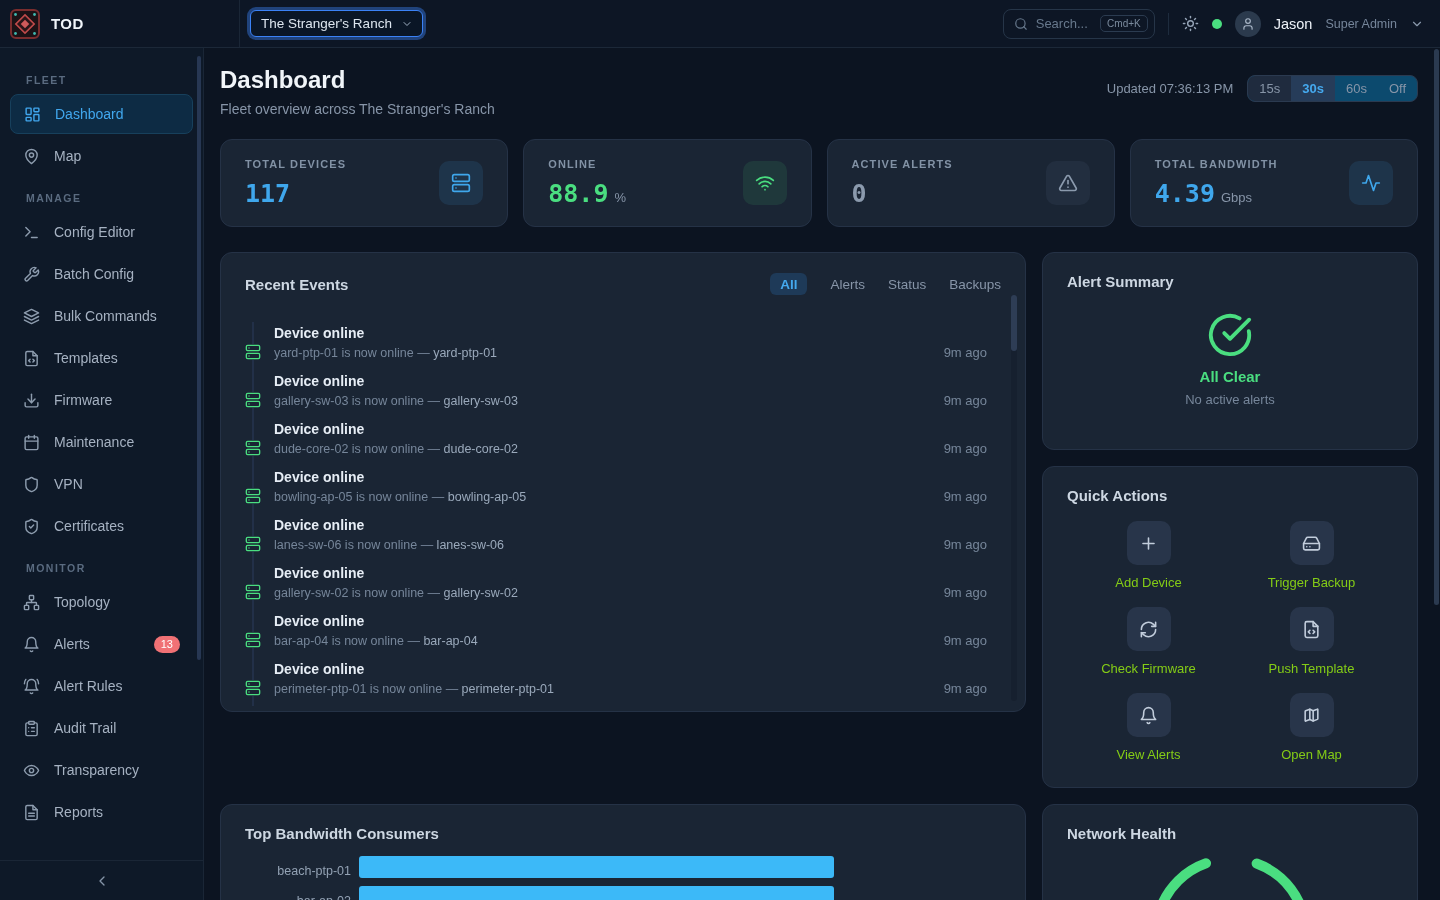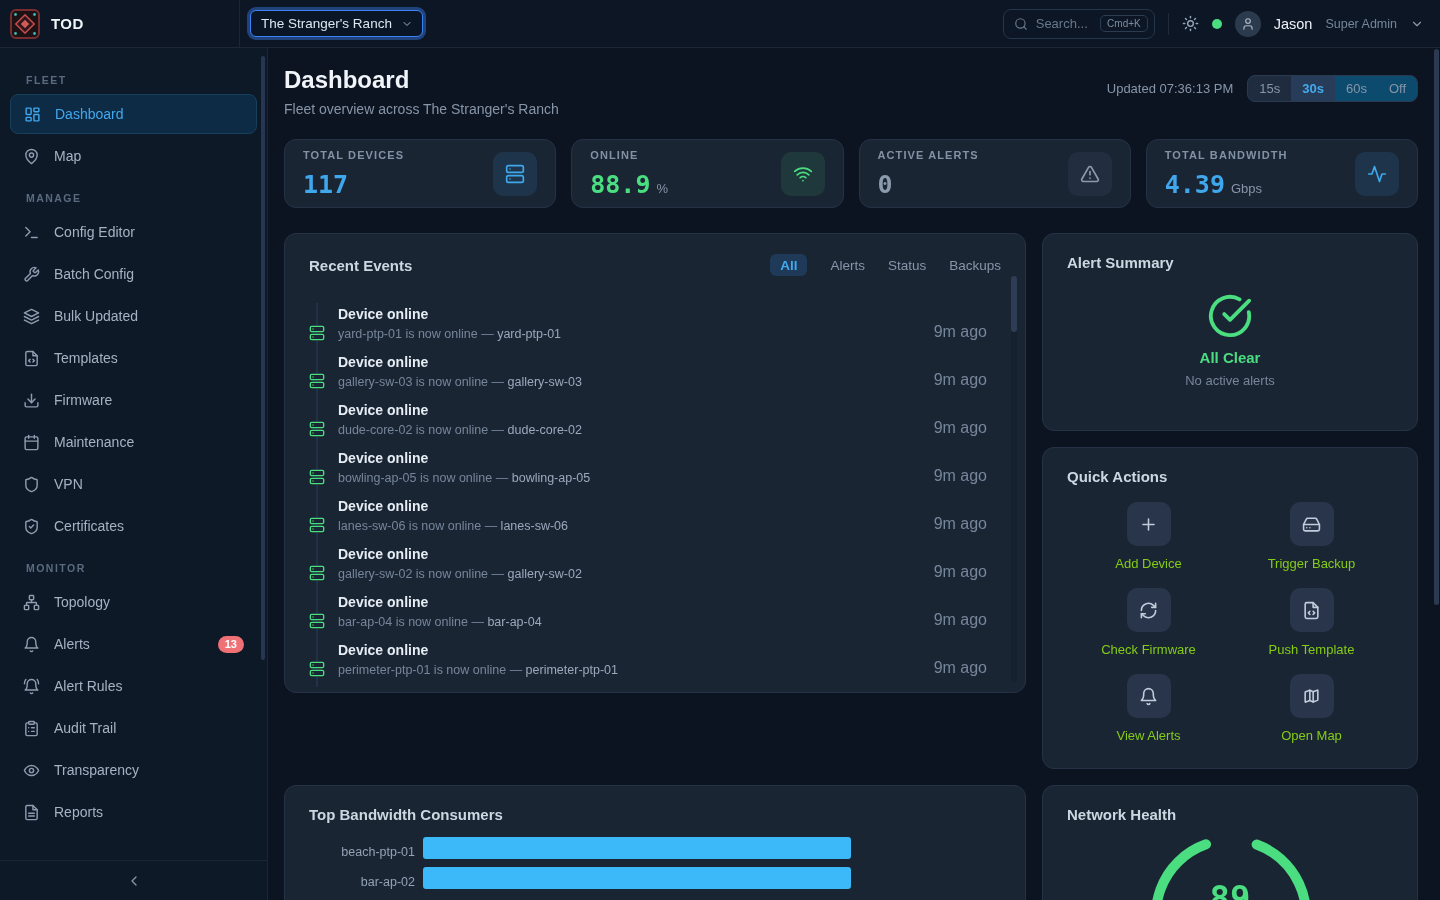--- a/index.html
+++ b/index.html
@@ -23,48 +23,48 @@
   .iconbtn .i{width:17px;height:17px}
   .status-dot{width:10px;height:10px;border-radius:50%;background:#4ade80}
   .avatar{width:26px;height:26px;border-radius:50%;background:#2b3a4d;display:flex;align-items:center;justify-content:center;color:#aab8c9;cursor:pointer}
   .avatar .i{width:14px;height:14px}
   .user-name{font-size:14.5px;color:#eef3f9}
   .user-role{font-size:12.5px;color:#75859a}
   .caret .i{width:14px;height:14px;color:#8a99ac}
 
   
   .shell{display:flex;height:852px}
-  .sidebar{width:268px;background:#0e1928;border-right:1px solid #1a2636;position:relative;display:flex;flex-direction:column;flex-shrink:0}
+  .sidebar{width:204px;background:#0e1928;border-right:1px solid #1a2636;position:relative;display:flex;flex-direction:column;flex-shrink:0}
   .nav{flex:1;overflow:hidden;padding-top:12px}
   .sec-label{font-size:10.5px;letter-spacing:.14em;color:#5a6b80;font-weight:700;margin:16px 0 8px 26px}
   .sec-label.first{margin-top:14px}
   .nav-item{height:40px;margin:2px 10px;display:flex;align-items:center;gap:14px;padding:0 13px;border-radius:8px;color:#a6b2c2;font-size:14px;cursor:pointer}
   .nav-item .i{width:17px;height:17px;color:#8d9cae;flex-shrink:0}
   .nav-item.active{background:#0d2b44;border:1px solid #17405c;color:#41a7ee}
   .nav-item.active .i{color:#41a7ee}
-  .nav-badge{margin-left:auto;background:#f07175;color:#fff;font-size:11px;font-weight:700;padding:2.5px 7px;border-radius:10px}
+  .nav-badge{margin-left:auto;background:#f07175;color:#fff;font-size:11px;font-weight:400;padding:2.5px 7px;border-radius:10px}
   .sb-scroll{position:absolute;right:2px;top:8px;width:4px;height:604px;background:#273753;border-radius:2px;cursor:pointer}
   .sb-footer{height:40px;border-top:1px solid #1a2636;display:flex;align-items:center;justify-content:center;color:#8494a7;cursor:pointer}
   .sb-footer .i{width:16px;height:16px}
 
   
   .main{flex:1;position:relative;padding:0 22px 0 16px;overflow:hidden}
   .main-scroll{position:absolute;right:1px;top:1px;width:5px;height:556px;background:#2b3a50;border-radius:3px;cursor:pointer}
   .page-head{display:flex;align-items:flex-start;margin-top:18px}
   .page-title{font-size:24px;font-weight:700;color:#f1f5f9}
   .page-sub{font-size:14px;color:#8795a8;margin-top:7px}
   .head-right{margin-left:auto;display:flex;align-items:center;gap:14px;margin-top:9px}
   .updated{font-size:13px;color:#8795a8}
   .seg{display:flex;border:1px solid #2b3a50;border-radius:8px;background:#0c4a6e;overflow:hidden}
   .seg-btn{font-size:13px;color:#8795a8;padding:5px 11px;cursor:pointer}
   .seg-btn.alt{background:#1f2b3e}
   .seg-btn.active{background:#263c59;color:#45a9ee;font-weight:600}
 
   .stats{display:grid;grid-template-columns:repeat(4,1fr);gap:15px;margin-top:22px}
-  .stat{background:#1a2534;border:1px solid #253246;border-radius:12px;padding:16px 18px;height:69px;display:flex;justify-content:space-between;align-items:center}
+  .stat{background:#1a2534;border:1px solid #253246;border-radius:12px;padding:16px 24px;height:88px;display:flex;justify-content:space-between;align-items:center}
   .stat-label{font-size:11px;letter-spacing:.1em;color:#8292a5;font-weight:600}
   .stat-value{font-family:"DejaVu Sans Mono",monospace;font-size:25px;font-weight:700;margin-top:9px;display:flex;align-items:baseline}
   .unit{font-size:13px;color:#8795a8;font-weight:400;margin-left:6px;font-family:"Liberation Sans",sans-serif}
   .v-blue{color:#3fa7ec}.v-green{color:#4ade80}.v-gray{color:#8b9aad}
   .stat-icon{width:44px;height:44px;border-radius:10px;display:flex;align-items:center;justify-content:center;flex-shrink:0}
   .stat-icon .i{width:20px;height:20px}
   .tint-blue{background:rgba(63,167,236,.12);color:#3fa7ec}
   .tint-green{background:rgba(74,222,128,.1);color:#4ade80}
   .tint-gray{background:#222e3f;color:#8b9aad}
 
@@ -79,21 +79,21 @@
   .tab.active{background:#1e3a58;color:#45a9ee;padding:3.5px 10px;border-radius:6px;font-weight:600}
   .ev-list{margin-top:17px;position:relative}
   .ev-line{position:absolute;left:7px;top:10px;height:384px;width:2px;background:#223048}
   .ev-row{display:flex;height:48px;position:relative;align-items:flex-end;cursor:pointer}
   .ev-icon{width:16px;height:16px;color:#4ade80;background:#1a2534;z-index:1;margin-top:3px;flex-shrink:0}
   .ev-icon .i{width:16px;height:16px}
   .ev-body{margin-left:13px;flex:1;min-width:0}
   .ev-title{font-size:14px;font-weight:600;color:#e6edf5;margin-top:1px}
   .ev-sub{font-size:12.5px;color:#76869a;margin-top:5px;white-space:nowrap}
   .ev-dev{color:#9aa9bb}
-  .ev-time{font-size:16px;color:#76869a;margin-left:12px;white-space:nowrap;margin-top:15px;padding-right:14px}
+  .ev-time{font-size:13px;color:#76869a;margin-left:12px;white-space:nowrap;margin-top:15px;padding-right:14px}
   .ev-track{position:absolute;right:8px;top:42px;height:406px;width:6px;background:#16202f;border-radius:3px}
   .ev-scroll{position:absolute;right:8px;top:42px;width:6px;height:56px;background:#2e3d55;border-radius:3px;cursor:pointer}
 
   .right-col{width:376px;display:flex;flex-direction:column;gap:16px;flex-shrink:0}
   .alert-card{height:198px;padding:20px 24px;display:flex;flex-direction:column}
   .alert-center{flex:1;display:flex;flex-direction:column;align-items:center;justify-content:center}
   .ok-icon{width:46px;height:46px;color:#4ade80}
   .ok-icon .i{width:46px;height:46px;stroke-width:2}
   .ok-status{color:#4ade80;font-size:15px;font-weight:600;margin-top:10px}
   .ok-detail{color:#76869a;font-size:13px;margin-top:7px}
@@ -350,21 +350,21 @@
       <div class="nav-item">
         <svg class="i">
             <use href="#ic-wrench"></use>
           </svg>
         <span>Batch Config</span>
       </div>
       <div class="nav-item">
         <svg class="i">
             <use href="#ic-layers"></use>
           </svg>
-        <span>Bulk Updated</span>
+        <span>Bulk Commands</span>
       </div>
       <div class="nav-item">
         <svg class="i">
             <use href="#ic-filecode"></use>
           </svg>
         <span>Templates</span>
       </div>
       <div class="nav-item">
         <svg class="i">
             <use href="#ic-download"></use>

